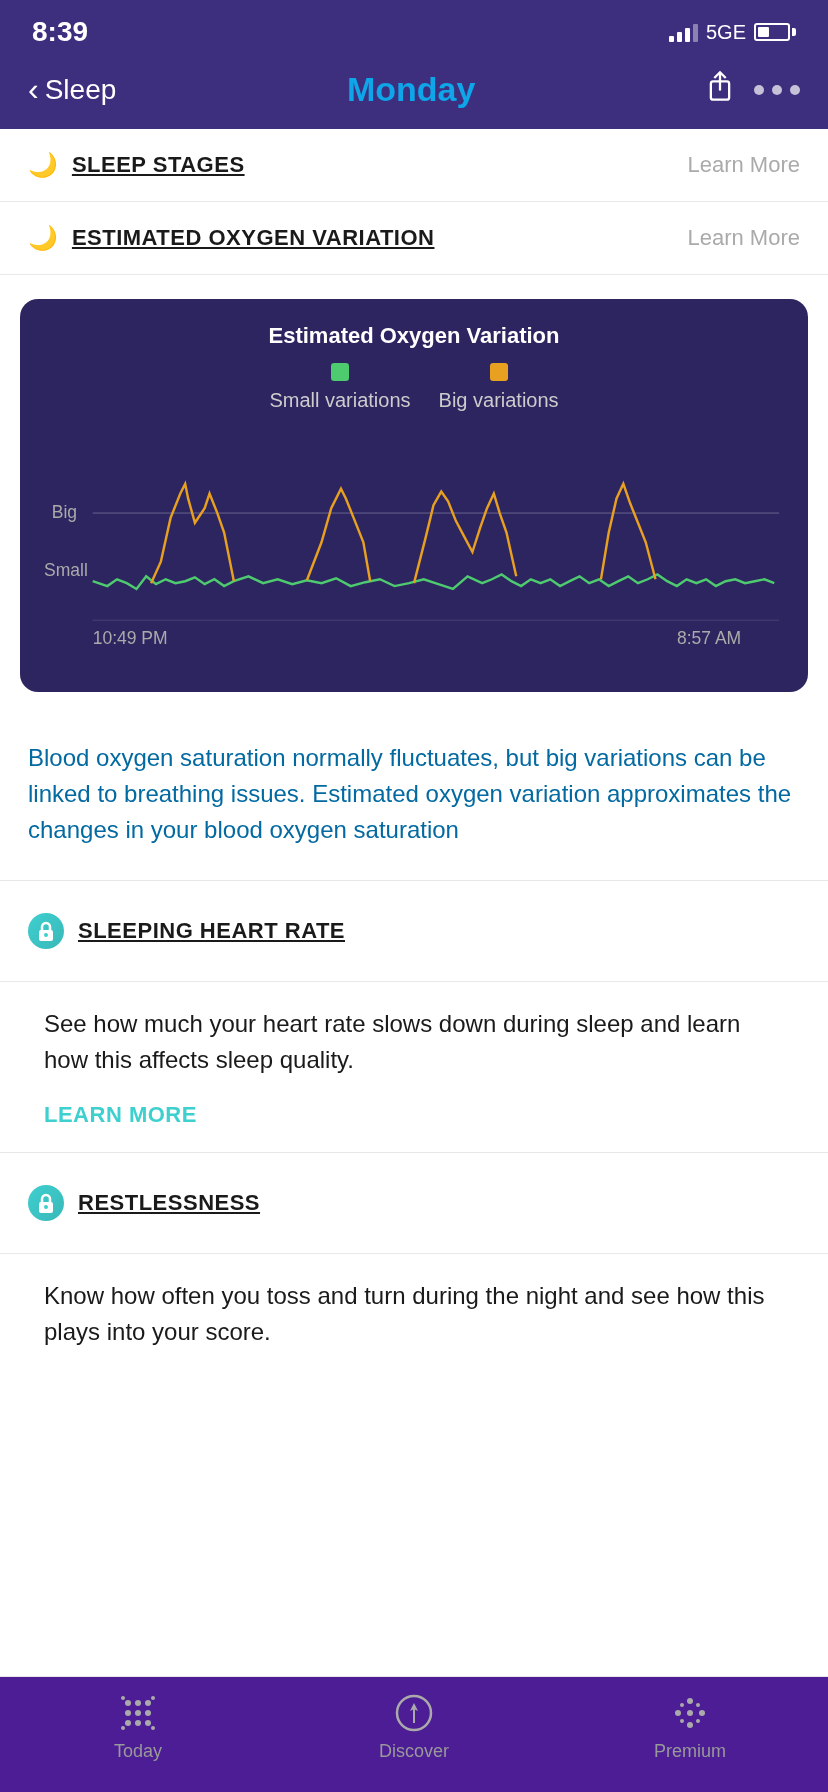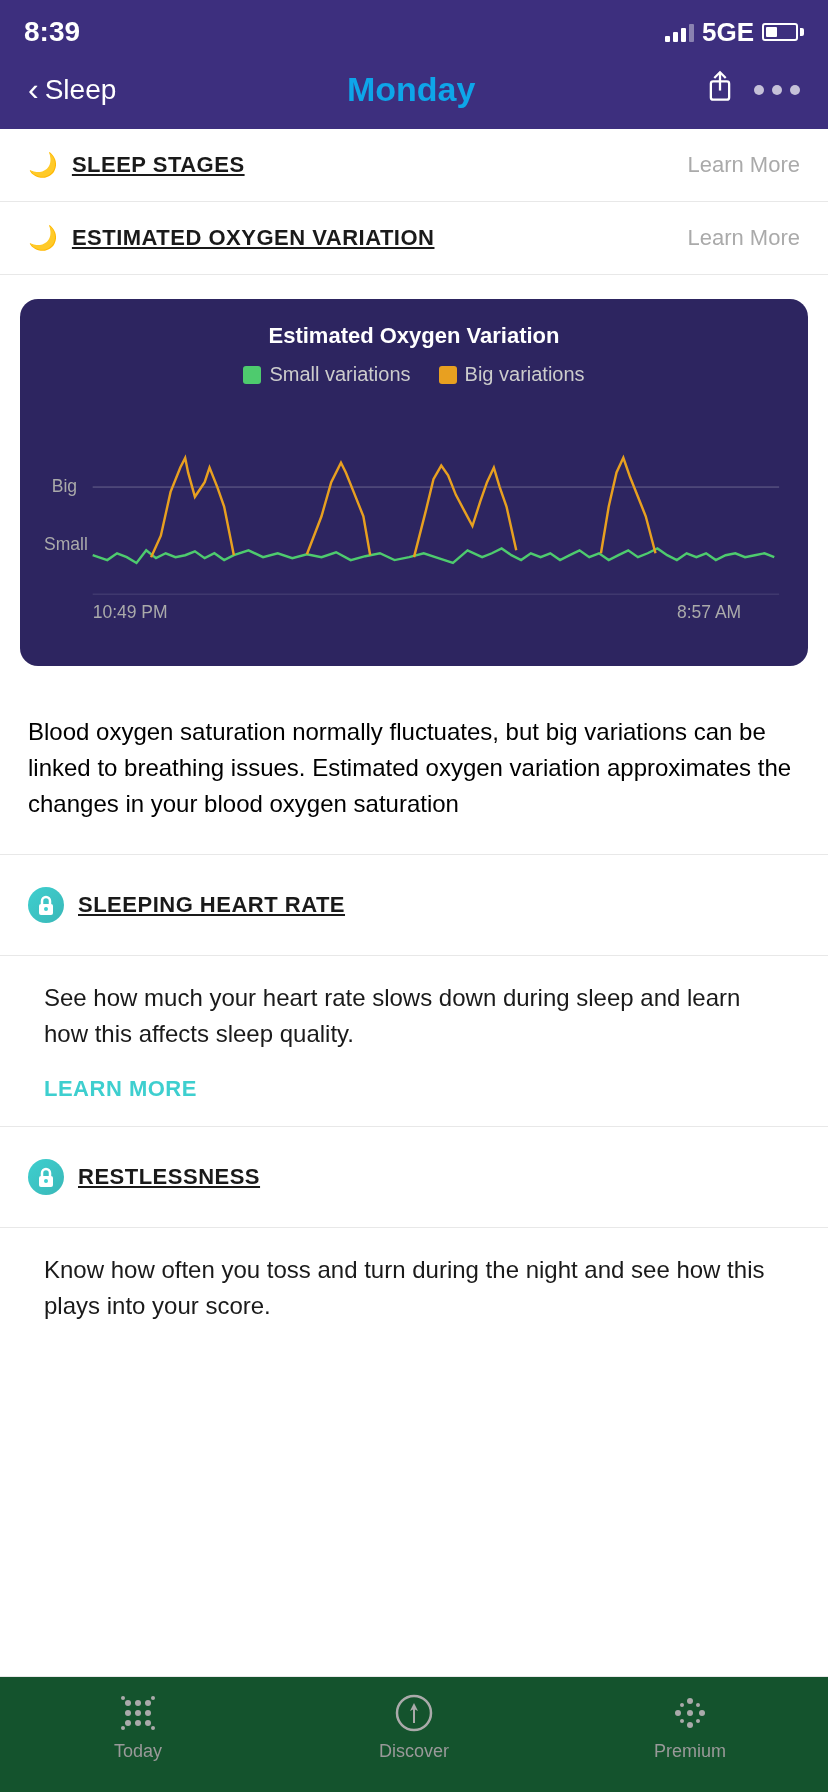--- a/index.html
+++ b/index.html
@@ -12,21 +12,21 @@
       overflow-x: hidden;
     }
 
     
     .status-bar {
       background: #3d2f7e;
       color: #fff;
       display: flex;
       justify-content: space-between;
       align-items: center;
-      padding: 14px 24px 10px;
+      padding: 14px 32px 10px;
       height: 60px;
     }
     .status-time {
       font-size: 28px;
       font-weight: 600;
     }
     .status-icons {
       display: flex;
       align-items: center;
       gap: 8px;
@@ -64,22 +64,22 @@
       background: #fff;
       border-radius: 1px;
     }
     .battery-tip {
       width: 4px;
       height: 8px;
       background: #fff;
       border-radius: 0 2px 2px 0;
     }
     .network-label {
-      font-size: 26px;
-      font-weight: 700;
+      font-size: 20px;
+      font-weight: 400;
     }
 
     
     .nav-header {
       background: #3d2f7e;
       display: flex;
       align-items: center;
       justify-content: space-between;
       padding: 10px 28px 20px;
     }
@@ -175,20 +175,21 @@
       justify-content: center;
       gap: 28px;
       margin-bottom: 20px;
     }
     .legend-item {
       display: flex;
       align-items: center;
       gap: 8px;
       color: #ccc;
       font-size: 20px;
+      flex-direction: column;
     }
     .legend-dot {
       width: 18px;
       height: 18px;
       border-radius: 3px;
     }
     .legend-green { background: #4ecb6e; }
     .legend-orange { background: #e8a020; }
 
     .chart-area {
@@ -199,21 +200,21 @@
     .chart-svg {
       width: 100%;
       height: 100%;
     }
 
     
     .description-text {
       padding: 24px 28px 32px;
       font-size: 24px;
       line-height: 1.5;
-      color: #000000;
+      color: #0369a1;
     }
 
     
     .premium-section-header {
       display: flex;
       align-items: center;
       gap: 14px;
       padding: 32px 28px;
       border-top: 1px solid #e8e8e8;
       border-bottom: 1px solid #e8e8e8;
@@ -245,21 +246,21 @@
       font-weight: 700;
       letter-spacing: 0.5px;
       cursor: pointer;
     }
 
     
     .bottom-nav {
       position: fixed;
       bottom: 0;
       width: 828px;
-      background: #14532d;
+      background: #4c1d95;
       border-top: 1px solid #e8e8e8;
       display: flex;
       justify-content: space-around;
       align-items: center;
       padding: 14px 0 30px;
     }
     .nav-item {
       display: flex;
       flex-direction: column;
       align-items: center;

